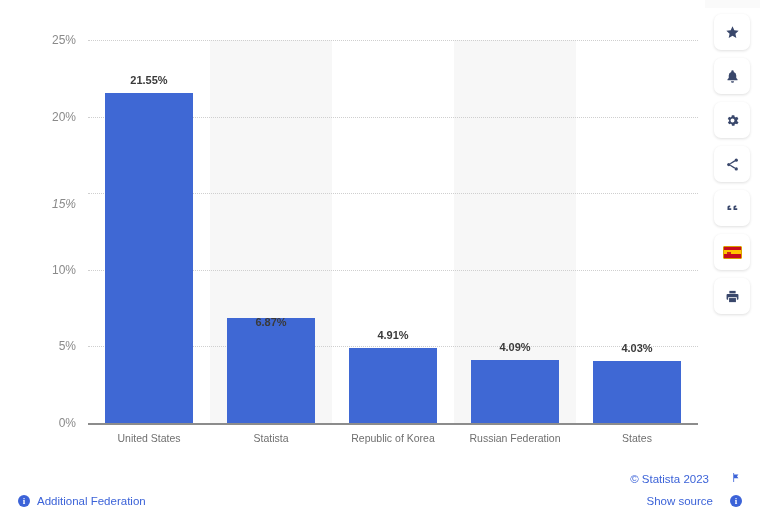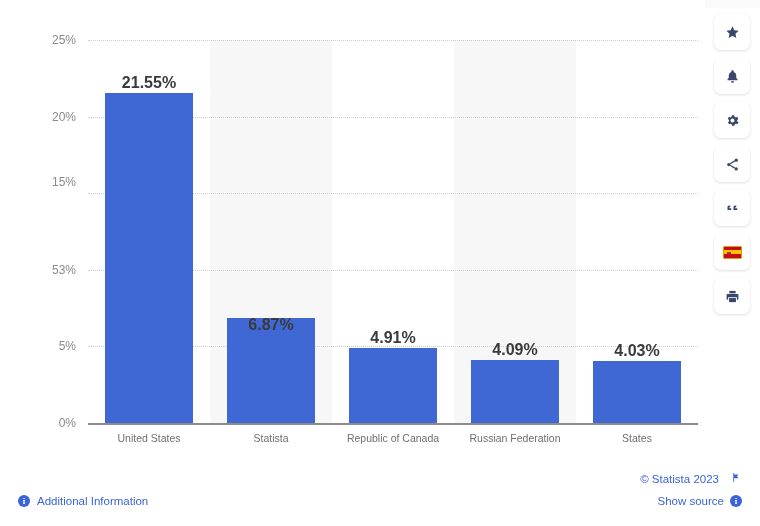--- a/index.html
+++ b/index.html
@@ -84,21 +84,21 @@
   
   .bar {
     position: absolute;
     bottom: 0;
     background: #3f68d4;
   }
 
   .bar-value {
     position: absolute;
     text-align: center;
-    font-size: 16px;
+    font-size: 11px;
     font-weight: bold;
     color: #3a3a3a;
     white-space: nowrap;
   }
 
   
   .xlabel {
     position: absolute;
     top: 432px;
     text-align: center;
@@ -162,32 +162,32 @@
   }
 
   .copyright {
     position: absolute;
     right: 18px;
     top: 12px;
     font-size: 11.5px;
     color: #3c63d8;
     display: flex;
     align-items: center;
-    gap: 12px;
+    gap: 22px;
   }
 
   .show-source {
     position: absolute;
     right: 18px;
     top: 35px;
     font-size: 11.5px;
     color: #3c63d8;
     display: flex;
     align-items: center;
-    gap: 6px;
+    gap: 17px;
     cursor: pointer;
   }
 
   .additional-info {
     position: absolute;
     left: 18px;
     top: 35px;
     font-size: 11.5px;
     color: #3c63d8;
     display: flex;
@@ -213,22 +213,22 @@
 </head>
 <body>
 
 <div class="top-strip"></div>
 
 <div class="chart-card">
 
   <div id="yticks">
       <div class="ytick" style="top: 423px;">0%</div>
       <div class="ytick" style="top: 346.4px;">5%</div>
-      <div class="ytick" style="top: 269.8px;">53%</div>
-      <div class="ytick" style="top: 182px;">15%</div>
+      <div class="ytick" style="top: 269.8px;">10%</div>
+      <div class="ytick" style="top: 204px; font-style: italic;">15%</div>
       <div class="ytick" style="top: 116.6px;">20%</div>
       <div class="ytick" style="top: 40px;">25%</div>
     </div>
 
   <div class="plot" id="plot">
       <div class="band" style="left: 122px; width: 122px; background: rgb(247, 247, 247);"></div>
       <div class="band" style="left: 366px; width: 122px; background: rgb(247, 247, 247);"></div>
       <div class="gridline" style="top: 383px;"></div>
       <div class="gridline" style="top: 306.4px;"></div>
       <div class="gridline" style="top: 229.8px;"></div>
@@ -245,21 +245,21 @@
       <div class="bar-value" style="left: 383.08px; width: 87.84px; top: 301.341px;">4.09%</div>
       <div class="bar" style="left: 505.08px; width: 87.84px; height: 61.7396px; background: rgb(63, 104, 212);"></div>
       <div class="bar-value" style="left: 505.08px; width: 87.84px; top: 302.26px;">4.03%</div>
     </div>
 
   <div class="axis-line"></div>
 
   <div id="xlabels">
       <div class="xlabel" style="left: 88px; width: 122px;">United States</div>
       <div class="xlabel" style="left: 210px; width: 122px;">Statista</div>
-      <div class="xlabel" style="left: 332px; width: 122px;">Republic of Canada</div>
+      <div class="xlabel" style="left: 332px; width: 122px;">Republic of Korea</div>
       <div class="xlabel" style="left: 454px; width: 122px;">Russian Federation</div>
       <div class="xlabel" style="left: 576px; width: 122px;">States</div>
     </div>
 
 </div>
 
 <div class="toolbar">
 
   <div class="tool-btn">
     <span>
@@ -337,16 +337,16 @@
     </span>
   </div>
 
   <div class="show-source">
     <span>Show source</span>
     <span class="info-dot">i</span>
   </div>
 
   <div class="additional-info">
     <span class="info-dot">i</span>
-    <span>Additional Information</span>
+    <span>Additional Federation</span>
   </div>
 
 </div>
 
 </body></html>

